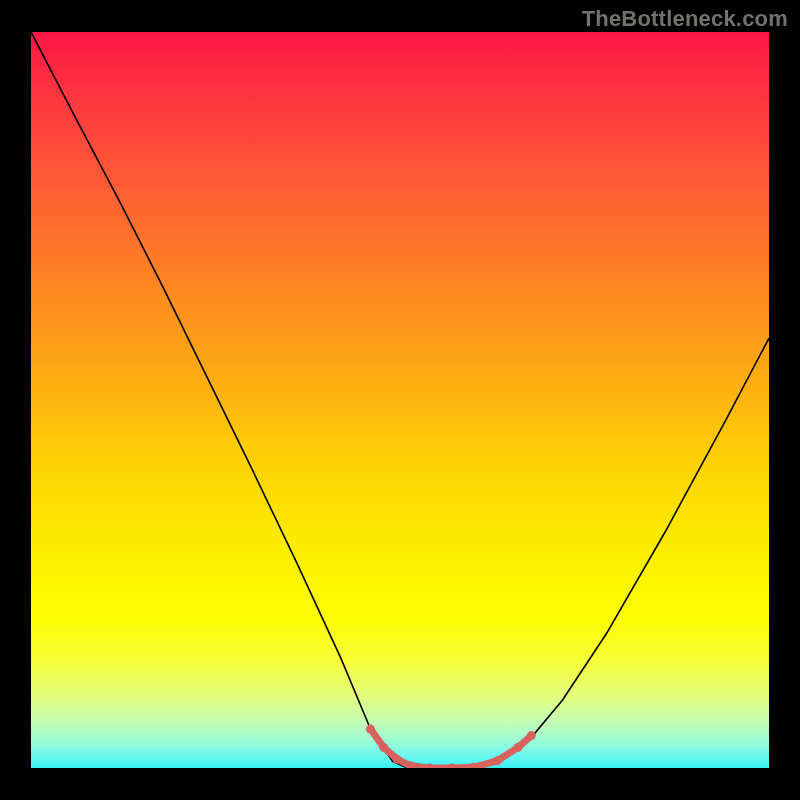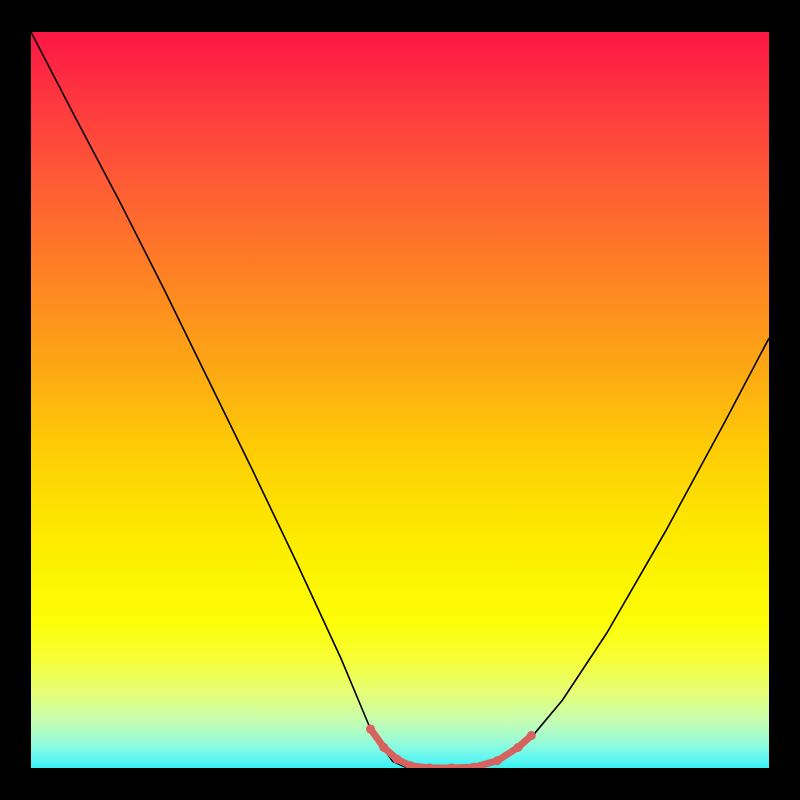--- a/index.html
+++ b/index.html
@@ -76,13 +76,14 @@
         <circle cx="379.33" cy="733.79" r="4.5" fill="#d8625e" stroke="none"></circle>
         <circle cx="398.52" cy="736.00" r="4.5" fill="#d8625e" stroke="none"></circle>
         <circle cx="420.66" cy="736.00" r="4.5" fill="#d8625e" stroke="none"></circle>
         <circle cx="442.80" cy="735.26" r="4.5" fill="#d8625e" stroke="none"></circle>
         <circle cx="466.42" cy="728.64" r="4.5" fill="#d8625e" stroke="none"></circle>
         <circle cx="487.08" cy="715.39" r="4.5" fill="#d8625e" stroke="none"></circle>
         <circle cx="500.36" cy="703.62" r="4.5" fill="#d8625e" stroke="none"></circle>
       </g>
   </svg>
 
+  <div class="watermark">TheBottleneck.com</div>
 </div>
 
 </body></html>

